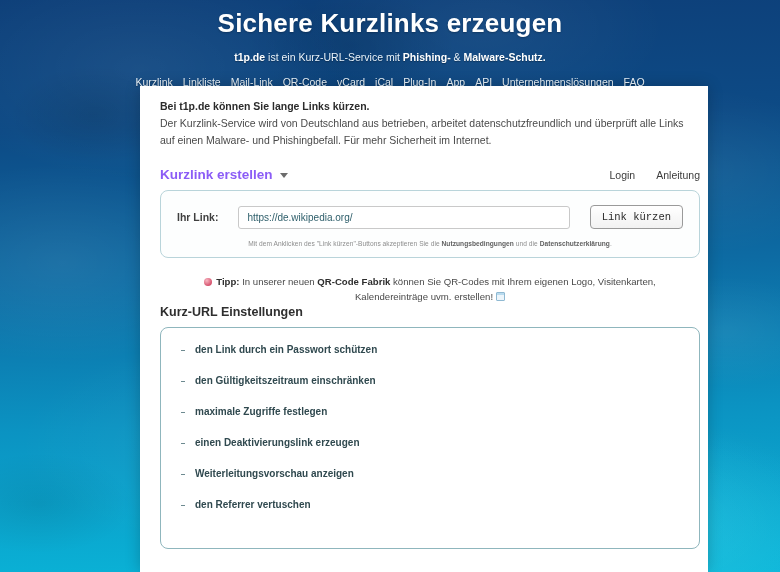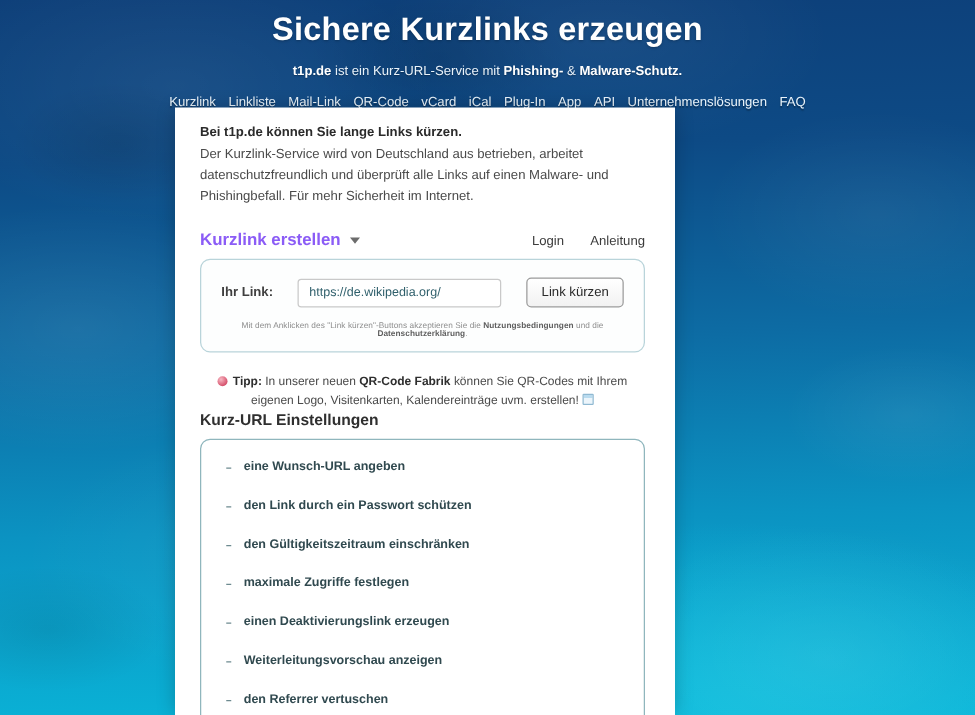--- a/index.html
+++ b/index.html
@@ -49,24 +49,24 @@
     margin-top: 13px; display: flex; justify-content: center;
     gap: 10px; font-size: 10.5px;
   }
   .nav a {
     color: #eaf4fb; text-decoration: none; white-space: nowrap;
     text-shadow: 0 1px 1px rgba(0,0,0,0.35);
   }
 
   
   .card {
-    position: absolute; left: 140px; top: 86px; width: 400px; bottom: 0;
+    position: absolute; left: 140px; top: 86px; width: 568px; bottom: 0;
     background: #ffffff;
     box-shadow: 0 0 14px rgba(0,0,0,0.22);
-    padding: 12px 24px 0 20px;
+    padding: 12px 8px 0 20px;
   }
 
   .intro { font-size: 10.5px; color: #4a4a4a; line-height: 1.62; }
   .intro .lead { font-weight: bold; color: #2b2b2b; display: block; }
 
   .section-head {
     display: flex; align-items: baseline; justify-content: space-between;
     margin-top: 18px;
   }
   .section-head h2 {
@@ -90,21 +90,21 @@
   .row input[type=text] {
     flex: 1; height: 23px; border: 1px solid #c9c9c9; border-radius: 3px;
     padding: 0 8px; font-size: 10px; color: #2f5f6b;
     font-family: "Liberation Sans", sans-serif; background: #fff;
     outline: none;
   }
   .btn {
     height: 24px; padding: 0 11px; border: 1px solid #9a9a9a; border-radius: 4px;
     background: linear-gradient(#ffffff, #f2f2f2);
     font-size: 10.5px; color: #2a2a2a; cursor: pointer;
-    font-family: Liberation Sans, sans-serif; white-space: nowrap;
+    font-family: Liberation Mono, monospace; white-space: nowrap;
   }
   .fineprint {
     margin-top: 11px; font-size: 6.6px; color: #8d8d8d; text-align: center;
     letter-spacing: 0.05px;
   }
   .fineprint b { color: #5f5f5f; }
 
   .tipp {
     margin-top: 17px; font-size: 9.6px; color: #4a4a4a;
     text-align: center; line-height: 1.55; padding: 0 8px;
@@ -197,21 +197,20 @@
     </div>
 
     <div class="tipp">
       <span class="dot-icon"></span><b>Tipp:</b><span> In unserer neuen </span><b>QR-Code Fabrik</b><span> können Sie QR-Codes mit Ihrem eigenen Logo, Visitenkarten, Kalendereinträge uvm. erstellen!</span><span class="cal-icon"></span>
     </div>
 
     <div class="settings-title">Kurz-URL Einstellungen</div>
 
     <div class="settings-box">
       <ul>
-        <li>eine Wunsch-URL angeben</li>
         <li>den Link durch ein Passwort schützen</li>
         <li>den Gültigkeitszeitraum einschränken</li>
         <li>maximale Zugriffe festlegen</li>
         <li>einen Deaktivierungslink erzeugen</li>
         <li>Weiterleitungsvorschau anzeigen</li>
         <li>den Referrer vertuschen</li>
 
       </ul>
     </div>
 

